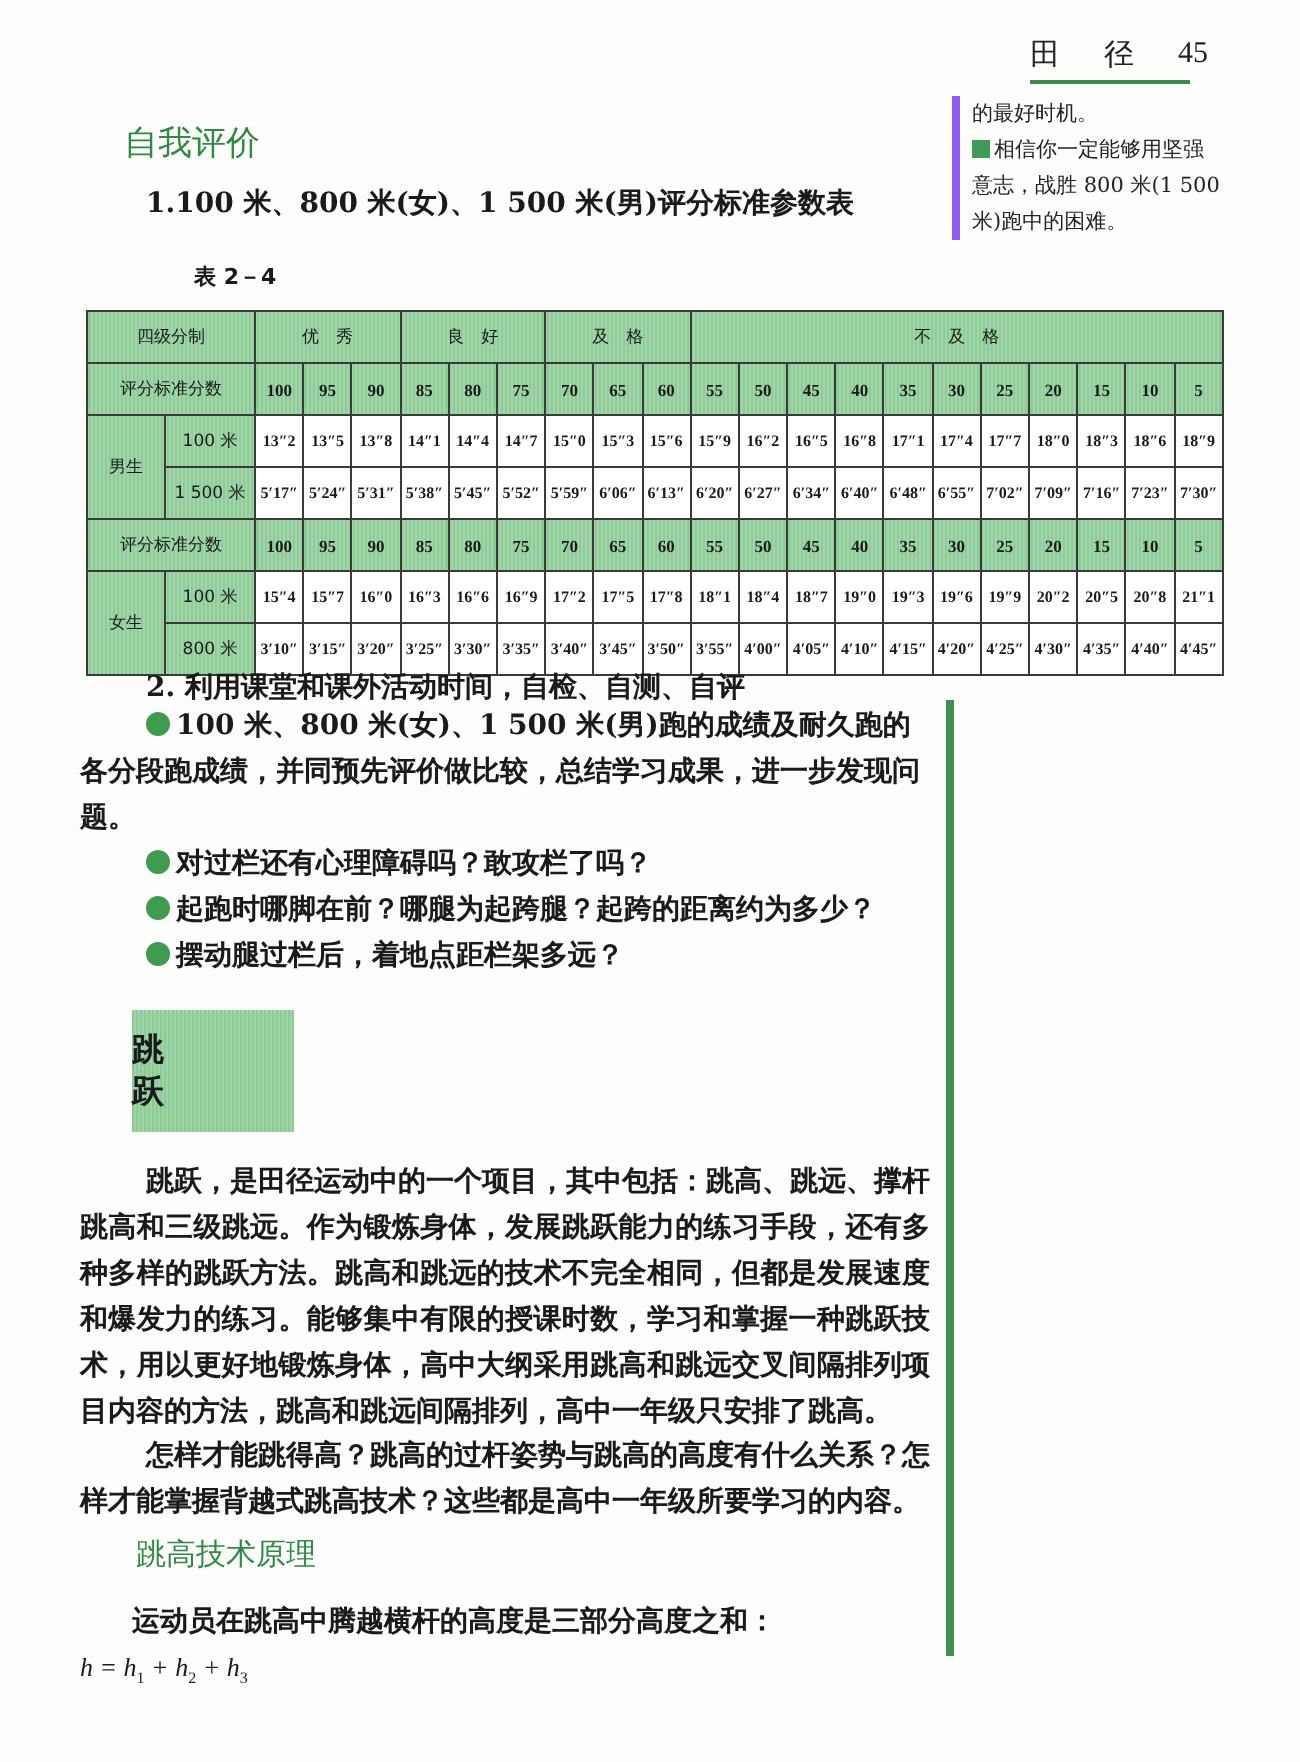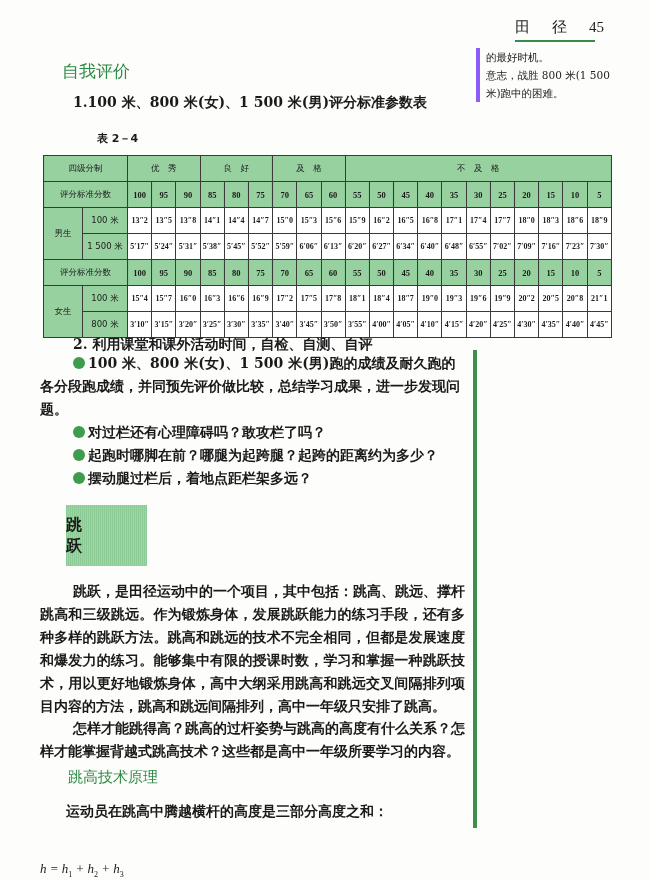--- a/index.html
+++ b/index.html
@@ -61,20 +61,21 @@
 <body>
 
 <div class="abs running-head">
   <span class="rh-title">田径</span>
   <span class="rh-page">45</span>
   <div class="rh-line"></div>
 </div>
 
 <div class="abs side-note">
   <div>的最好时机。</div>
+  <div><span class="sq"></span><span>相信你一定能够用坚强</span></div>
   <div>意志，战胜 800 米(1 500</div>
   <div>米)跑中的困难。</div>
 </div>
 
 <div class="abs h-green" style="left:62px;top:60px;">自我评价</div>
 <div class="abs p" style="left:73px;top:91px;font-size:14px;">1.100 米、800 米(女)、1 500 米(男)评分标准参数表</div>
 <div class="abs" style="left:54px;top:131px;font-size:11px;font-weight:bold;font-family:'DejaVu Sans',sans-serif;margin-left:43px;">表 2－4</div>
 
 <table class="grades" id="grades">
   <colgroup>
@@ -241,15 +242,15 @@
   <div style="padding-left:33px;"><span class="bullet"></span><span>摆动腿过栏后，着地点距栏架多远？</span></div>
 </div>
 
 <div class="abs vbar"></div>
 
 <div class="abs jump-box">跳　跃</div>
 <div class="abs p" style="left:40px;top:580px;width:425px;text-indent:33px;text-align:justify;">跳跃，是田径运动中的一个项目，其中包括：跳高、跳远、撑杆跳高和三级跳远。作为锻炼身体，发展跳跃能力的练习手段，还有多种多样的跳跃方法。跳高和跳远的技术不完全相同，但都是发展速度和爆发力的练习。能够集中有限的授课时数，学习和掌握一种跳跃技术，用以更好地锻炼身体，高中大纲采用跳高和跳远交叉间隔排列项目内容的方法，跳高和跳远间隔排列，高中一年级只安排了跳高。</div>
 <div class="abs p" style="left:40px;top:717px;width:425px;text-indent:33px;text-align:justify;">怎样才能跳得高？跳高的过杆姿势与跳高的高度有什么关系？怎样才能掌握背越式跳高技术？这些都是高中一年级所要学习的内容。</div>
 <div class="abs h-green" style="left:68px;top:768px;font-size:15px;">跳高技术原理</div>
 <div class="abs p" style="left:66px;top:800px;">运动员在跳高中腾越横杆的高度是三部分高度之和：</div>
-<div class="abs formula" style="left:40px;top:826px;margin-top:35px;">
+<div class="abs formula" style="left:40px;top:826px;">
   <span>h</span> = <span>h</span><sub>1</sub> + <span>h</span><sub>2</sub> + <span>h</span><sub>3</sub>
 </div>
 
 </body></html>

